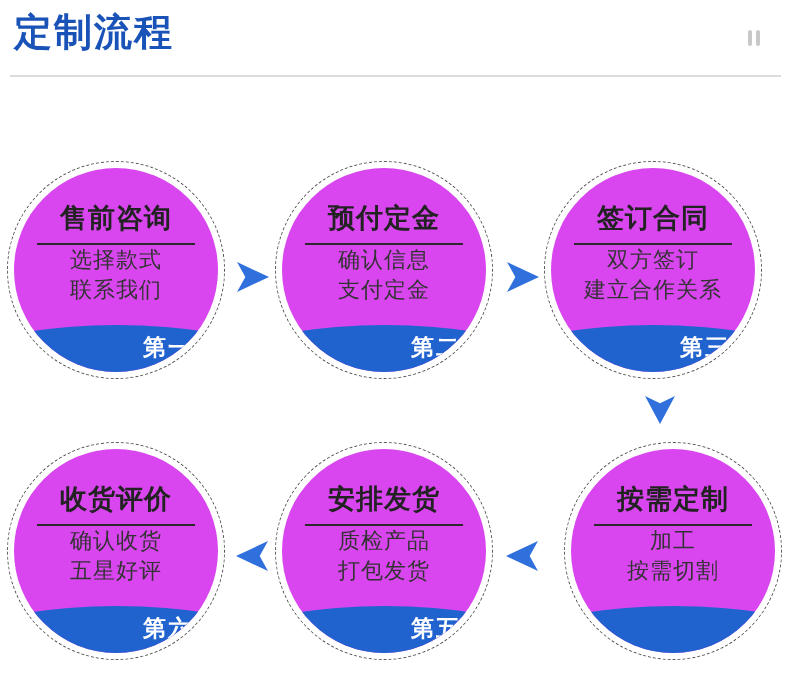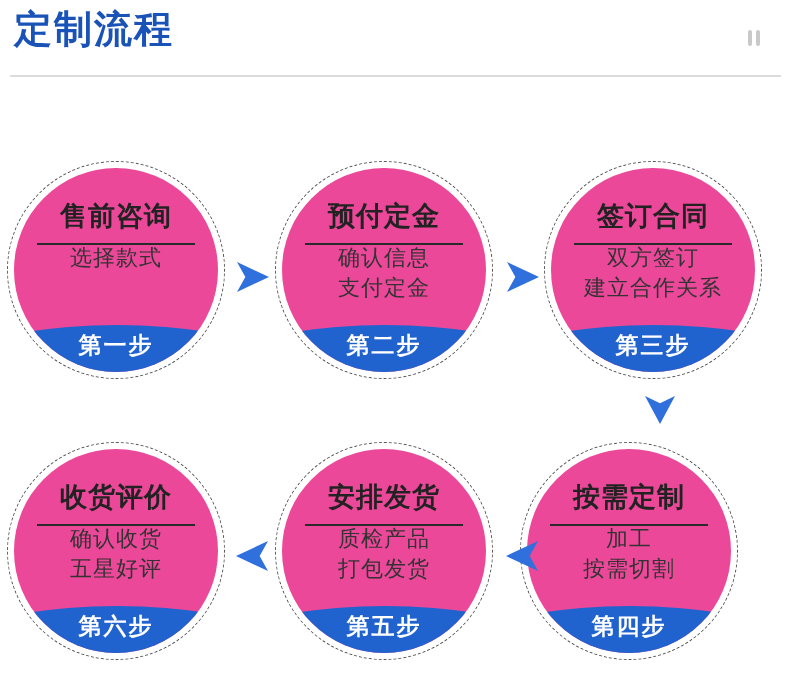--- a/index.html
+++ b/index.html
@@ -10,62 +10,62 @@
     --text-dark:#222222;
     --divider-gray:#dcdcdc;
     --icon-gray:#c9c9c9;
   }
   *{margin:0;padding:0;box-sizing:border-box;}
   html,body{background:#ffffff;}
   body{
     font-family:"Liberation Sans","DejaVu Sans",sans-serif;
     width:786px;height:681px;overflow:hidden;
   }
-  .page{position:relative;width:786px;height:546px;background:#ffffff;font-family:Liberation Mono, monospace;}
+  .page{position:relative;width:786px;height:546px;background:#ffffff;}
 
   
   .section-title{
     position:absolute;left:14px;top:6px;
     font-size:38px;line-height:52px;font-weight:800;
     color:var(--title-blue);letter-spacing:2px;
   }
   .pause-icon{position:absolute;right:26px;top:30px;display:flex;gap:4px;}
   .pause-icon i{display:block;width:4px;height:16px;background:var(--icon-gray);border-radius:2px;}
   .header-rule{position:absolute;left:10px;right:5px;top:75px;height:2px;background:var(--divider-gray);}
 
   
   .step{
     position:absolute;width:218px;height:218px;border-radius:50%;
     border:1px dashed var(--circle-border);background:#ffffff;
   }
   .step .inner{
-    position:absolute;inset:6px;border-radius:50%;overflow:hidden;background:#ec4899;
+    position:absolute;inset:6px;border-radius:50%;overflow:hidden;background:#d946ef;
   }
   .step-title{
     margin-top:32px;text-align:center;
     font-size:27px;line-height:36px;font-weight:700;
     color:var(--text-dark);letter-spacing:1px;
   }
   .step-divider{width:158px;height:2px;background:#2a2a2a;margin:7px auto 0;}
   .step-lines{text-align:center;}
   .step-lines .line{font-size:22px;line-height:30px;color:#333333;letter-spacing:1px;}
   .band{
     position:absolute;width:500px;height:200px;left:-147px;top:157px;
     border-radius:50%;background:var(--band-blue);
   }
   .badge{
-    position:absolute;left:0;right:0;top:164px;text-align:center;
+    position:absolute;left:0;right:0;top:164px;text-align:right;
     font-size:23px;line-height:30px;font-weight:600;color:#ffffff;letter-spacing:2px;
   }
 
   
   .s1{left:7px;top:161px;}
   .s2{left:275px;top:161px;}
   .s3{left:544px;top:161px;}
-  .s4{left:520px;top:442px;}
+  .s4{left:564px;top:442px;}
   .s5{left:275px;top:442px;}
   .s6{left:7px;top:442px;}
 
   
   .arrow{position:absolute;background:var(--arrow-blue);}
   .arrow-right{width:32px;height:30px;clip-path:polygon(0% 0%,100% 50%,0% 100%,26% 50%);}
   .arrow-left{width:32px;height:30px;clip-path:polygon(100% 0%,0% 50%,100% 100%,74% 50%);}
   .arrow-down{width:30px;height:28px;clip-path:polygon(0% 0%,50% 100%,100% 0%,50% 26%);}
   .a1{left:237px;top:262px;}
   .a2{left:507px;top:262px;}
@@ -84,20 +84,21 @@
       <i></i>
     </div>
   <div class="header-rule"></div>
 
   <div class="step s1">
     <div class="inner">
       <div class="step-title">售前咨询</div>
       <div class="step-divider"></div>
       <div class="step-lines">
         <div class="line">选择款式</div>
+        <div class="line">联系我们</div>
       </div>
       <div class="band"></div>
       <div class="badge">第一步</div>
     </div>
   </div>
 
   <div class="step s2">
     <div class="inner">
       <div class="step-title">预付定金</div>
       <div class="step-divider"></div>
@@ -125,21 +126,20 @@
 
   <div class="step s4">
     <div class="inner">
       <div class="step-title">按需定制</div>
       <div class="step-divider"></div>
       <div class="step-lines">
         <div class="line">加工</div>
         <div class="line">按需切割</div>
       </div>
       <div class="band"></div>
-      <div class="badge">第四步</div>
     </div>
   </div>
 
   <div class="step s6">
     <div class="inner">
       <div class="step-title">收货评价</div>
       <div class="step-divider"></div>
       <div class="step-lines">
         <div class="line">确认收货</div>
         <div class="line">五星好评</div>

